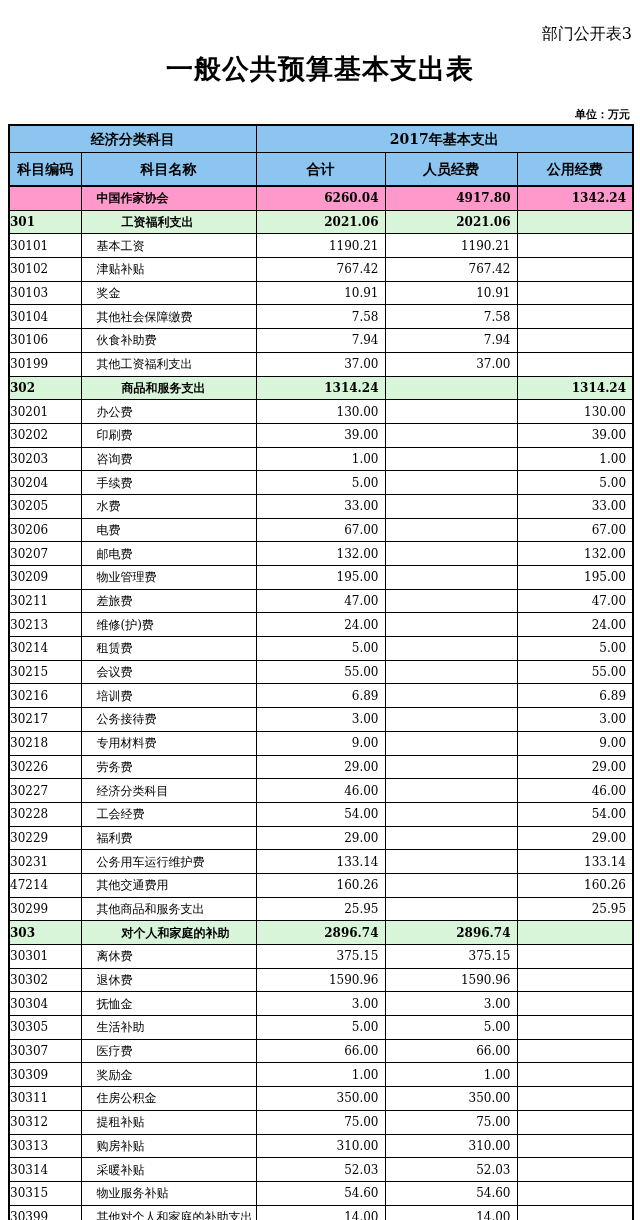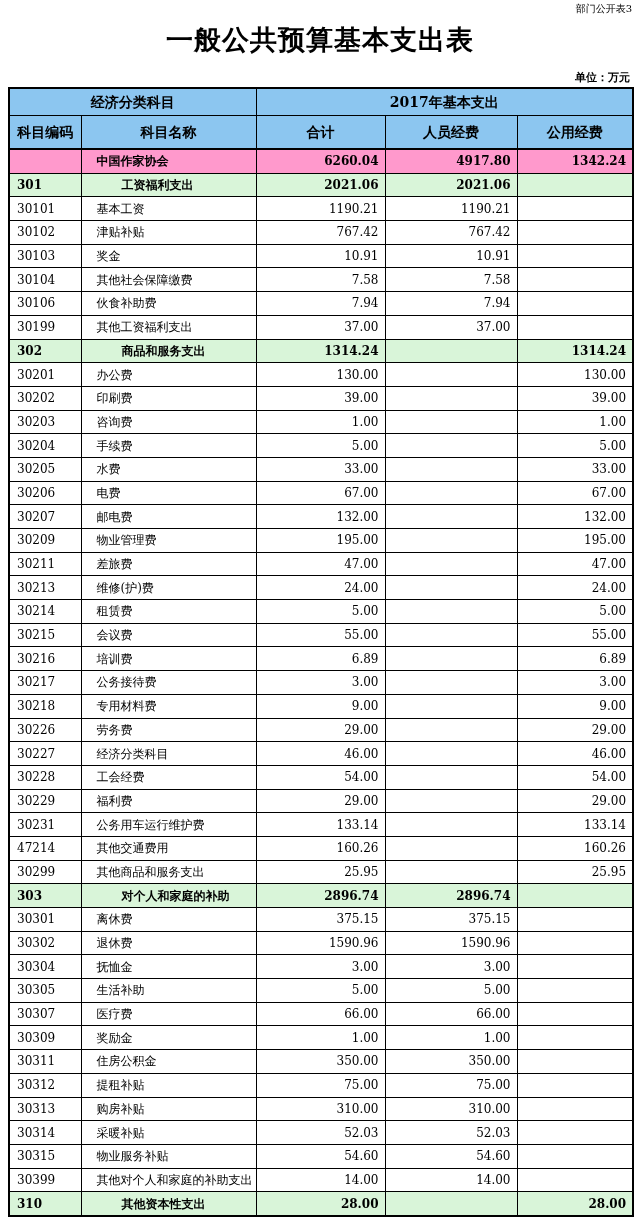--- a/index.html
+++ b/index.html
@@ -1,29 +1,29 @@
 <!DOCTYPE html>
 <html><head>
 <meta charset="utf-8">
 <style>
   html,body{margin:0;padding:0;background:#ffffff;}
   body{width:640px;min-height:1220px;font-family:"DejaVu Serif","Liberation Serif",serif;color:#000;}
   .page{position:relative;width:640px;min-height:1220px;background:#fff;}
-  .corner{text-align:right;padding:2px 8px 0 0;font-size:10px;}
+  .corner{text-align:right;padding:24px 8px 0 0;font-size:16px;}
   .title{text-align:center;font-size:27px;font-weight:bold;margin:6px 0 0 0;
          font-family:"DejaVu Sans","Liberation Sans",sans-serif;letter-spacing:1px;}
-  .unit{text-align:right;padding-right:10px;font-size:11px;margin-top:12px;margin-bottom:2px;font-weight:bold;}
+  .unit{text-align:right;padding-right:10px;font-size:11px;margin-top:20px;margin-bottom:2px;font-weight:bold;}
   table{border-collapse:collapse;table-layout:fixed;width:624px;margin:0 8px;border:2px solid #000;}
   th,td{border:1px solid #000;overflow:hidden;white-space:nowrap;line-height:1;}
   thead th{background:#8CC6F0;font-weight:bold;font-size:14px;text-align:center;}
   tr.group-header th{height:24px;}
   tr.col-header th{height:30px;margin-top:20px;}
   thead{border-bottom:2px solid #000;}
   tbody td{font-size:12px;height:20.7px;background:#fff;}
-  .code-cell{text-align:left;padding-left:7px;margin-left:19px;}
+  .code-cell{text-align:left;padding-left:0;margin-left:19px;}
   .name-cell{text-align:left;padding-left:15px;}
   .total-cell,.personnel-cell,.public-cell{text-align:right;padding-right:6px;}
   tr.row-org td{background:#FF99CC;font-weight:bold;}
   tr.row-section td{background:#D9F5D9;font-weight:bold;}
   tr.row-section .name-cell{padding-left:40px;}
 </style>
 </head>
 <body>
 
 <div class="page">

